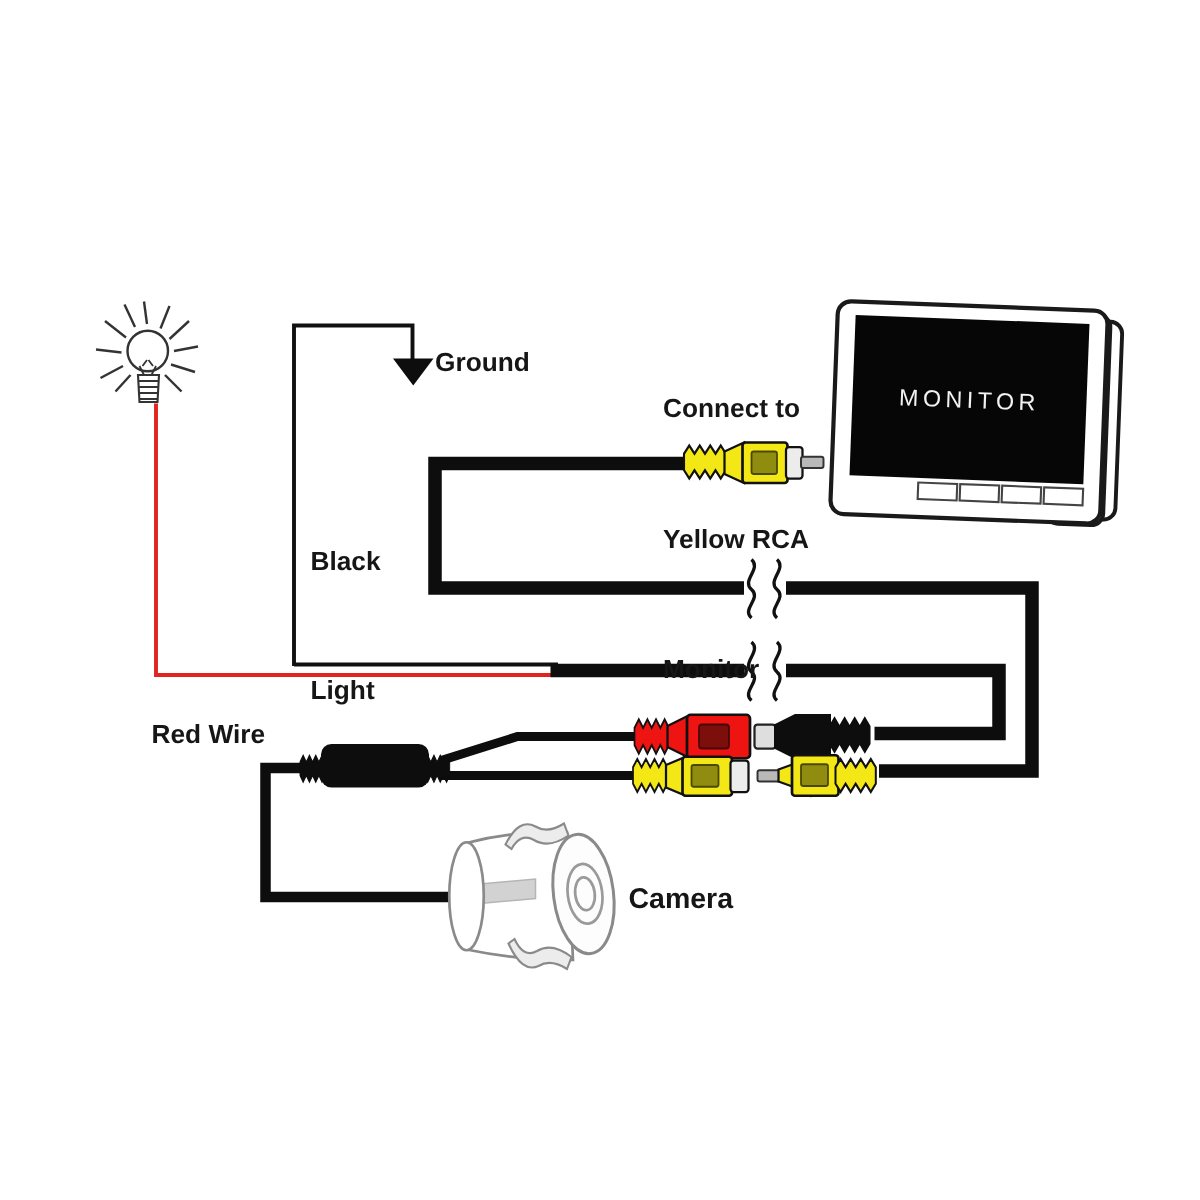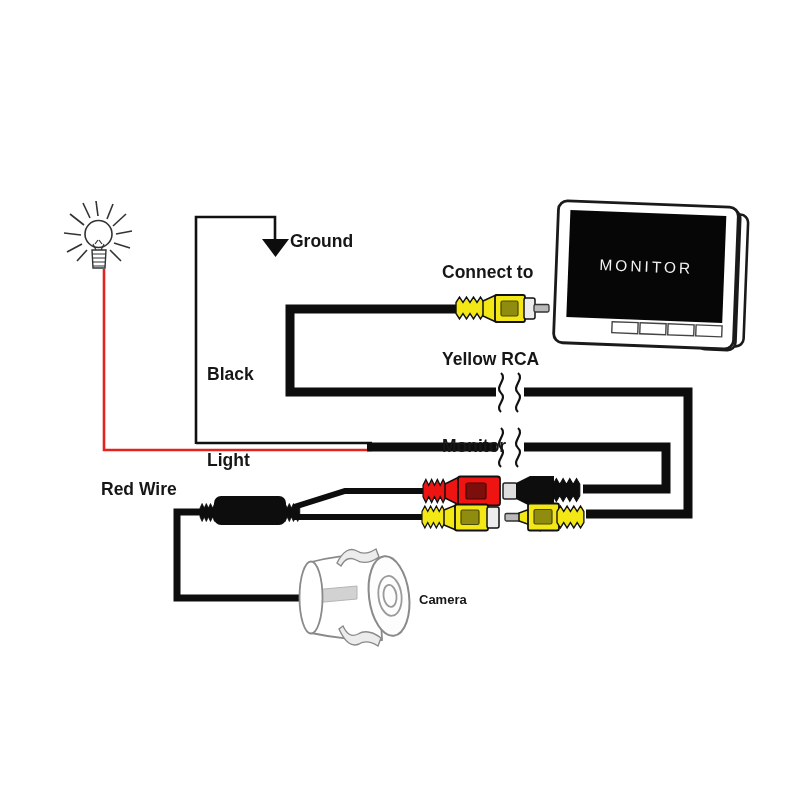--- a/index.html
+++ b/index.html
@@ -2,21 +2,21 @@
 <html style="--page-bg: #ffffff; --wire-black: #0d0d0d; --wire-red: #e2231f; --outline: #111111; --rca-red: #ee1411; --rca-red-dark: #7c0e0c; --rca-yellow: #f3e816; --rca-yellow-dark: #908c10; --metal-gray: #b9b9b9; --cap-gray: #ececec; --sketch-gray: #8a8a8a; --monitor-screen-bg: #060606; --label-color: #161616;"><head>
 <meta charset="utf-8">
 <style>
   html,body{margin:0;padding:0;background:#fff;}
   #stage{position:relative;width:800px;height:800px;background:var(--page-bg,#fff);overflow:hidden;
          font-family:"Liberation Sans",sans-serif;}
   #diagram-svg{position:absolute;left:0;top:0;}
   .lbl{position:absolute;font-weight:bold;font-size:17.5px;line-height:29px;color:var(--label-color,#161616);
        white-space:pre;}
   .lbl-line{display:block;}
-  .lbl-camera{font-size:13px;}
+  .lbl-camera{font-size:19px;}
   .lbl-blackwire .lbl-line{line-height:28px;}
   text.monitor-text{font-family:"Liberation Sans",sans-serif;font-size:15.5px;letter-spacing:3px;
        fill:#f2f2f2;text-anchor:middle;}
 </style>
 </head>
 <body>
 
 <div id="stage">
 
   <svg id="diagram-svg" width="800" height="800" viewBox="0 0 800 800">

